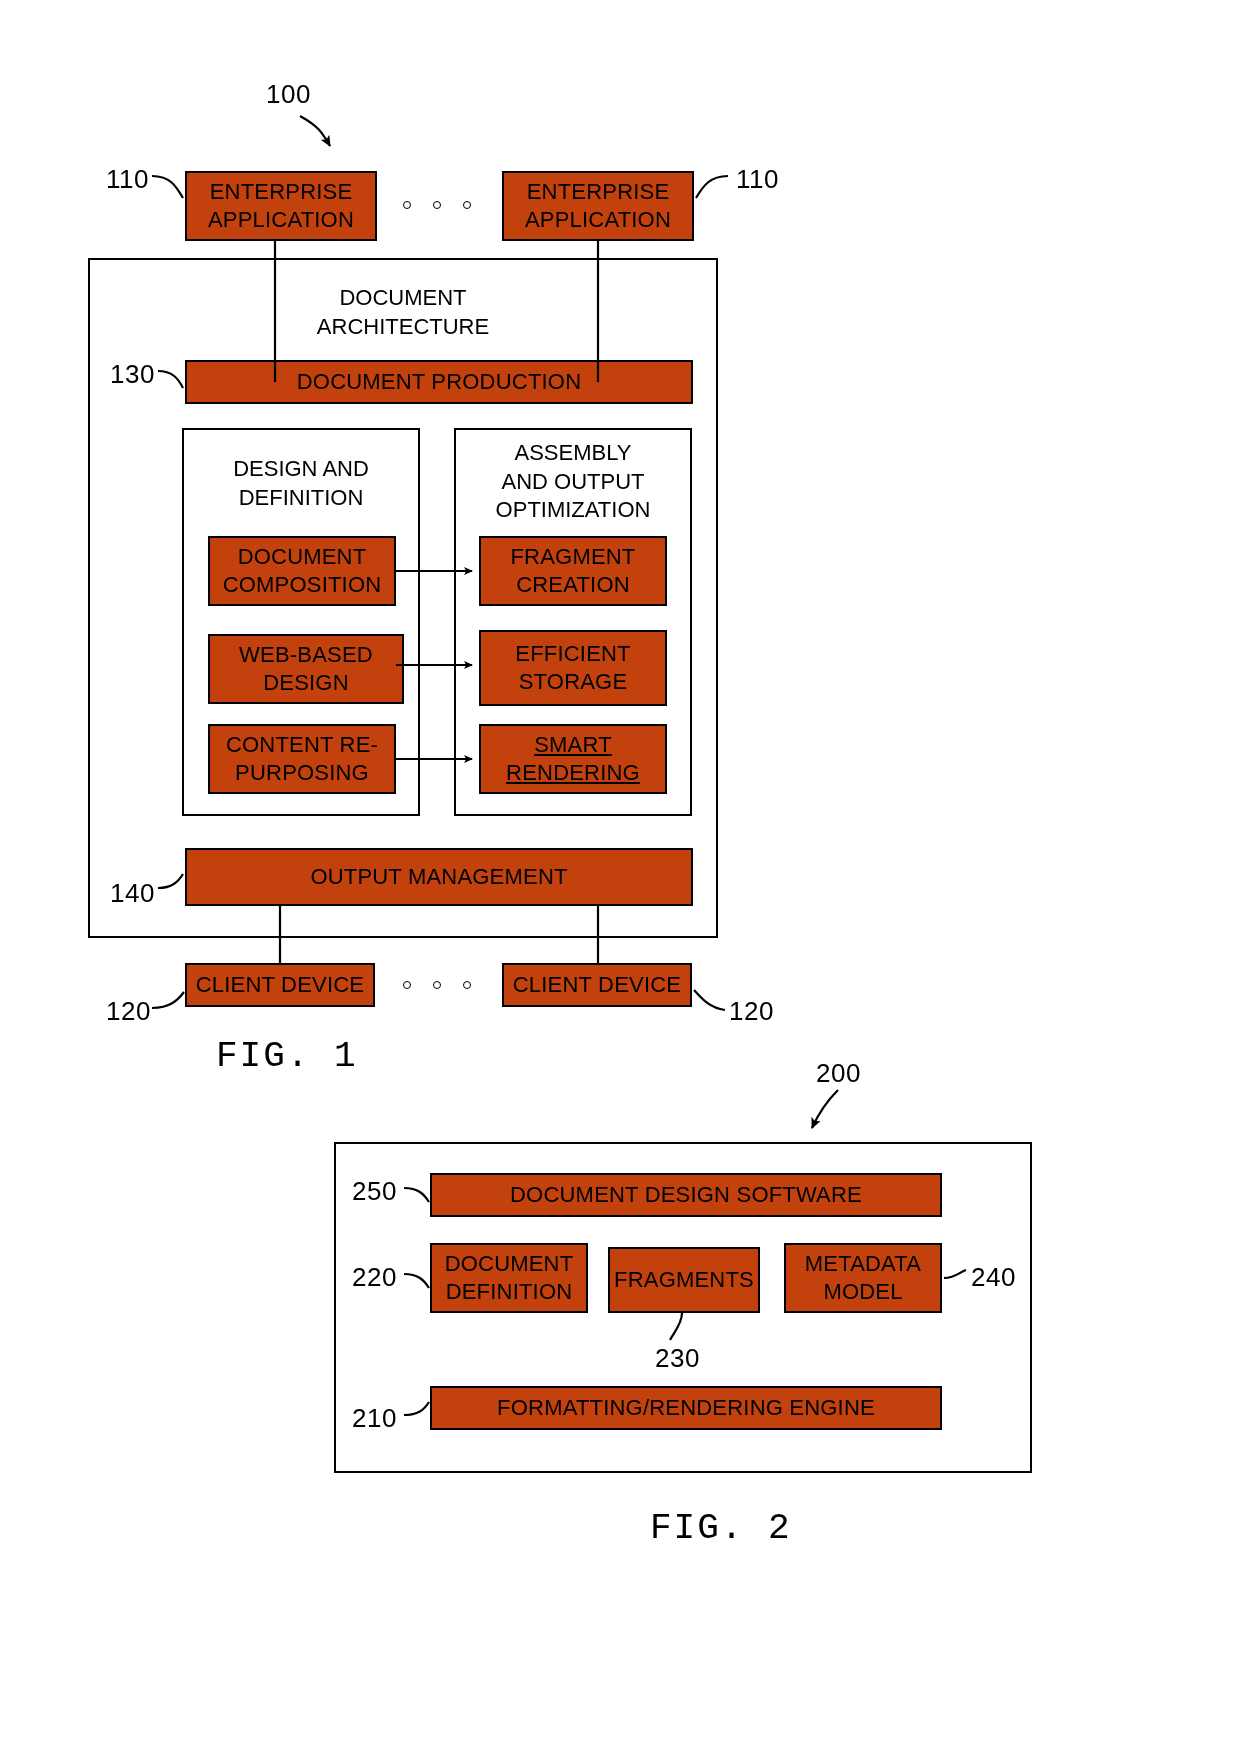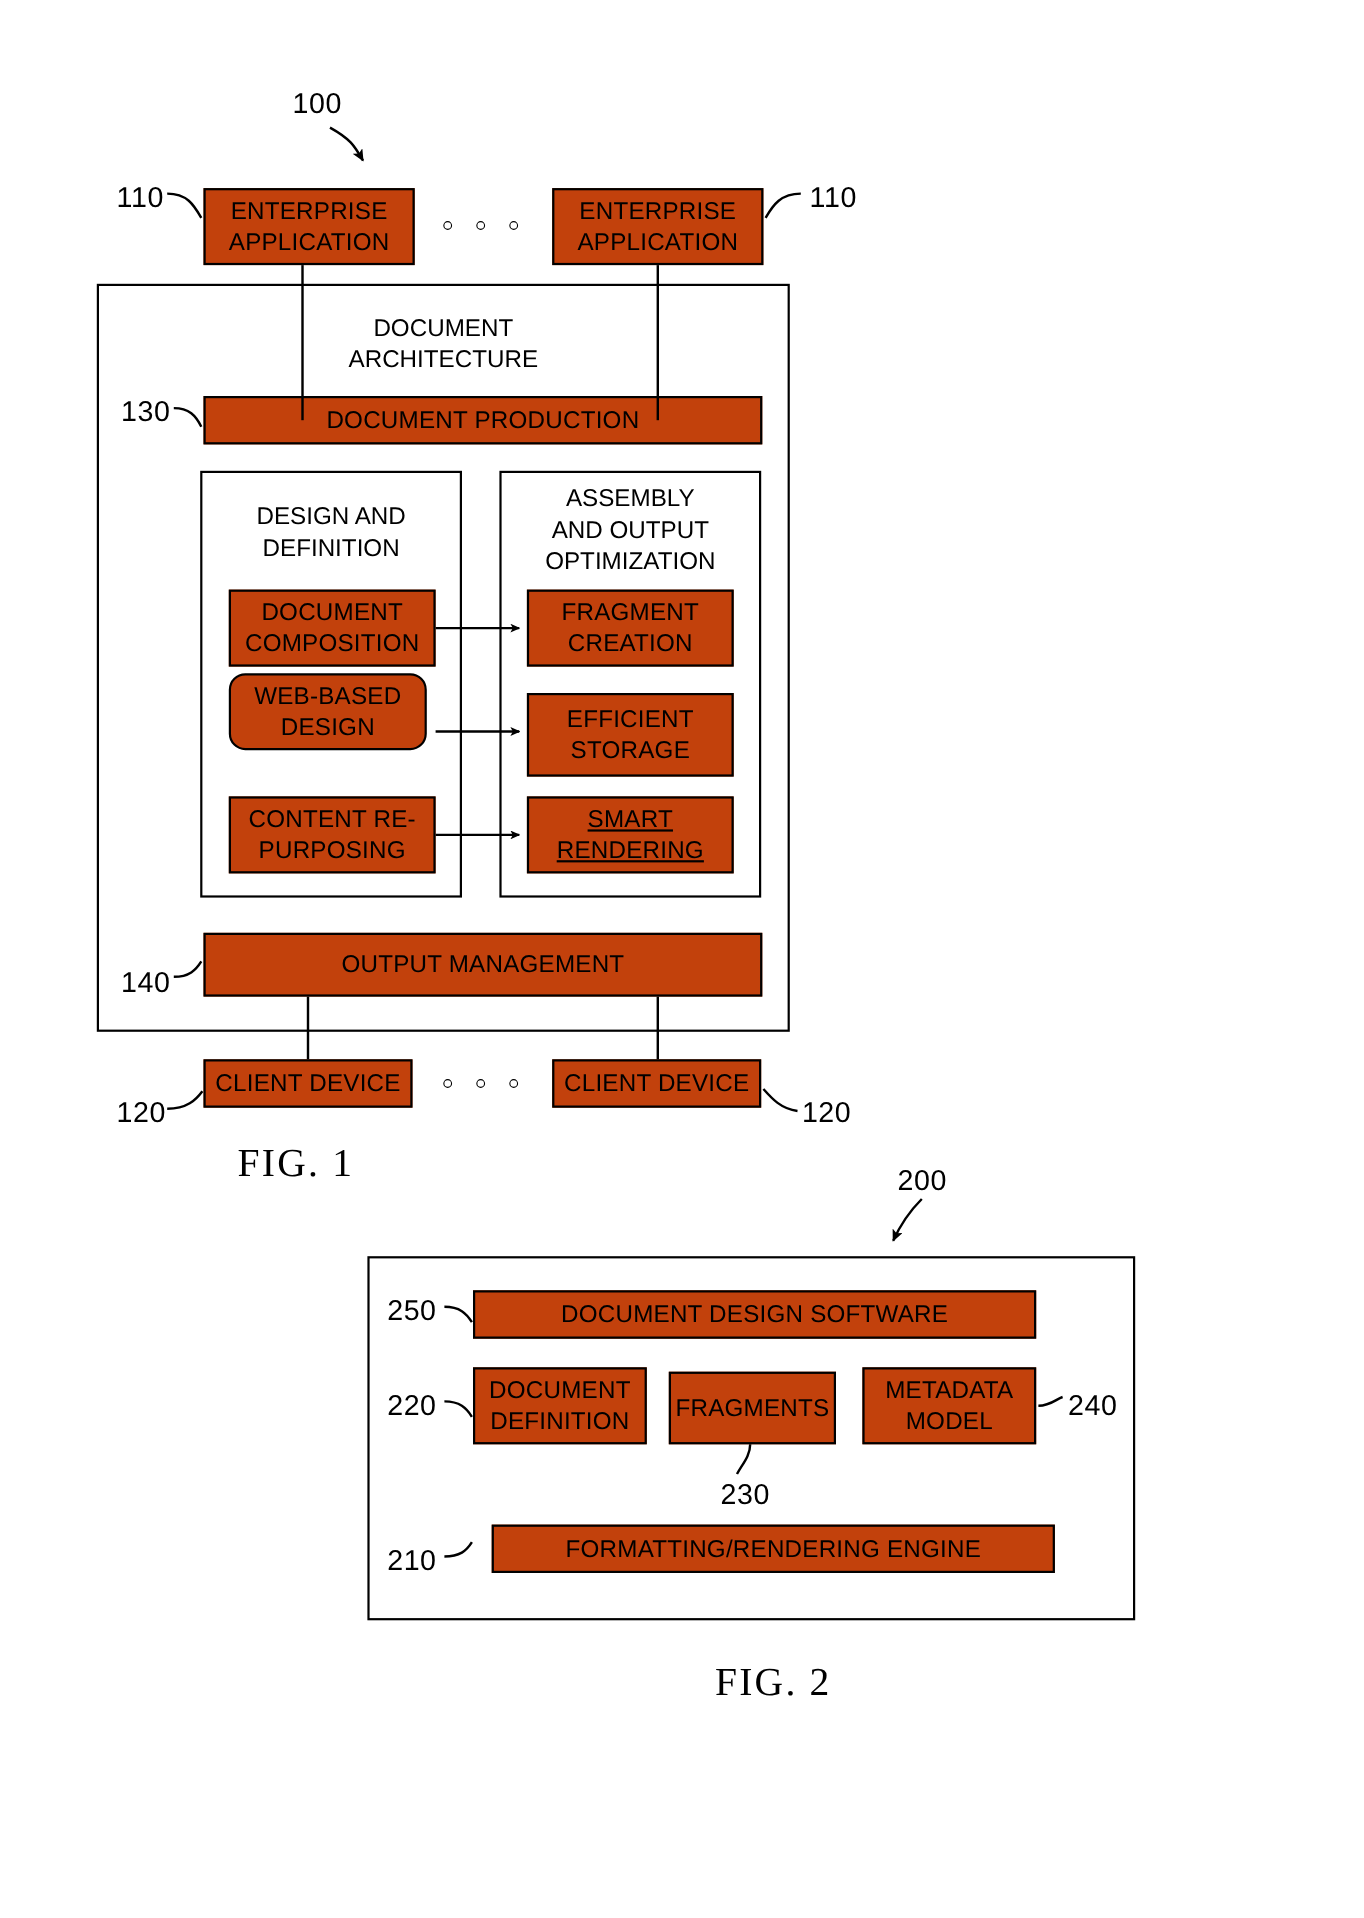--- a/index.html
+++ b/index.html
@@ -50,21 +50,21 @@
     white-space: nowrap;
   }
   .txt {
     position: absolute;
     text-align: center;
     white-space: pre-line;
     line-height: 1.3;
   }
   .figcap {
     position: absolute;
-    font-family: Liberation Serif, serif;
+    font-family: Liberation Mono, monospace;
     font-size: 36px;
     letter-spacing: 2px;
     white-space: nowrap;
   }
   .dots {
     position: absolute;
     display: flex;
     align-items: center;
     gap: 22px;
   }
@@ -123,21 +123,21 @@
     <div class="txt f21" style="left:192px; top:455px; width:218px;">DESIGN AND
 DEFINITION</div>
 
     <div class="container" style="left:454px; top:428px; width:238px; height:388px;"></div>
     <div class="txt f21" style="left:464px; top:439px; width:218px;">ASSEMBLY
 AND OUTPUT
 OPTIMIZATION</div>
 
     <div class="box box-thin f21" style="left:208px; top:536px; width:188px; height:70px;">DOCUMENT
 COMPOSITION</div>
-    <div class="box box-thin f21" style="left:208px; top:612px; width:180px; height:70px;border-radius:15px;">WEB-BASED
+    <div class="box box-thin f21" style="left:208px; top:634px; width:196px; height:70px;">WEB-BASED
 DESIGN</div>
     <div class="box box-thin f21" style="left:208px; top:724px; width:188px; height:70px;">CONTENT
 RE-PURPOSING</div>
 
     <div class="box box-thin f21" style="left:479px; top:536px; width:188px; height:70px;">FRAGMENT
 CREATION</div>
     <div class="box box-thin f21" style="left:479px; top:630px; width:188px; height:76px;">EFFICIENT
 STORAGE</div>
     <div class="box box-thin f21" style="left:479px; top:724px; width:188px; height:70px;text-decoration:underline;">SMART
 RENDERING</div>
@@ -180,21 +180,21 @@
 
     <div class="box box-thin f21" style="left:784px; top:1243px; width:158px; height:70px;">METADATA
 MODEL</div>
 
     <div class="label" style="left:971px; top:1262px;">240</div>
 
     <div class="label" style="left:655px; top:1343px;">230</div>
 
     <div class="label" style="left:352px; top:1403px;">210</div>
 
-    <div class="box box-thin f21" style="left:430px; top:1386px; width:512px; height:44px;margin-left:17px;">FORMATTING/RENDERING ENGINE</div>
+    <div class="box box-thin f21" style="left:430px; top:1386px; width:512px; height:44px;">FORMATTING/RENDERING ENGINE</div>
 
     <div class="figcap" style="left:650px; top:1508px;">FIG. 2</div>
   </div>
 
   <svg class="overlay" viewBox="0 0 1240 1744">
     <defs>
       <marker id="arrowhead" markerWidth="9" markerHeight="8" refX="8" refY="4" orient="auto" markerUnits="userSpaceOnUse">
         <path d="M0,0 L9,4 L0,8 L2.2,4 Z" fill="#000"></path>
       </marker>
       <marker id="leadarrow" markerWidth="11" markerHeight="10" refX="10" refY="5" orient="auto" markerUnits="userSpaceOnUse">

